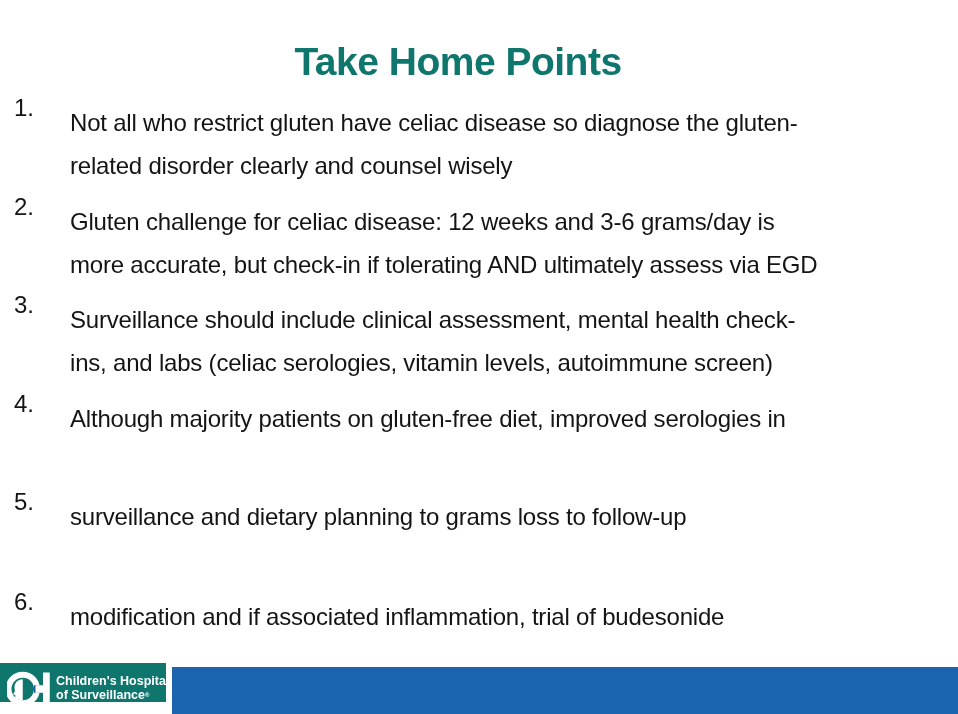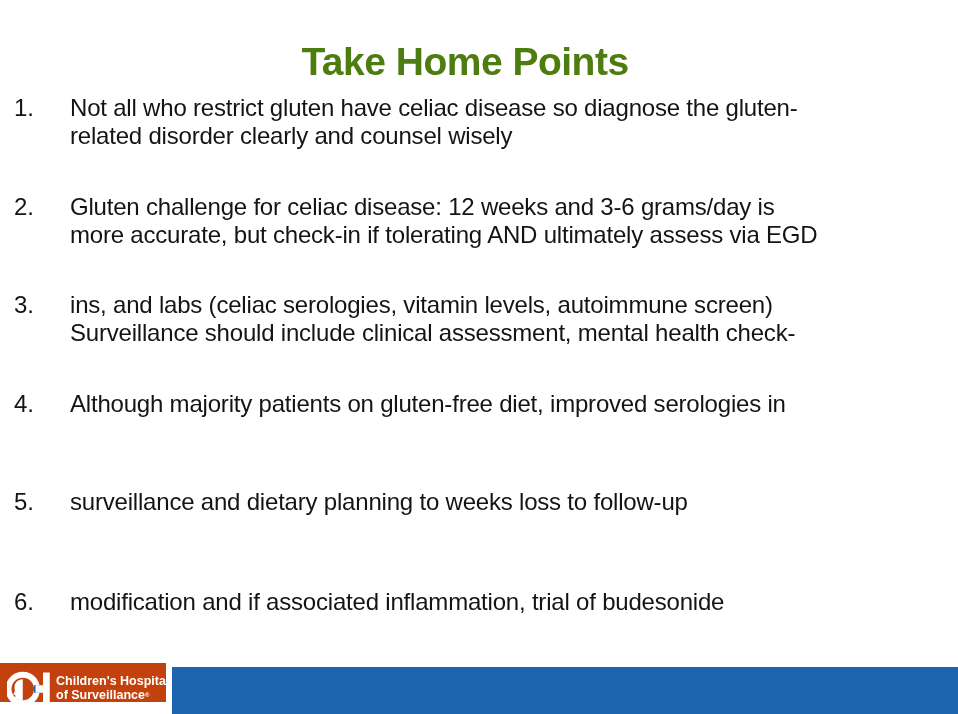--- a/index.html
+++ b/index.html
@@ -16,23 +16,22 @@
     overflow: hidden;
   }
   .slide-title {
     position: absolute;
     top: 14px;
     left: 0;
     width: 916px;
     text-align: center;
     font-size: 39px;
     font-weight: 700;
-    color: #4d7c0f;
+    color: #0f766e;
     letter-spacing: -0.5px;
-    padding-left: 7px;
   }
   .points {
     position: absolute;
     top: 0;
     left: 14px;
     right: 20px;
   }
   .point {
     position: absolute;
     display: flex;
@@ -47,37 +46,38 @@
   .point:nth-child(4) { top: 390px; }
   .point:nth-child(5) { top: 488px; }
   .point:nth-child(6) { top: 588px; }
   .point-number {
     width: 56px;
     flex-shrink: 0;
   }
   .point-lines span {
     display: block;
     white-space: nowrap;
+    margin-top: 15px;
   }
   
   .footer-bar {
     position: absolute;
     left: 172px;
     right: 0;
     top: 667px;
     bottom: 0;
     background: #1D64AE;
   }
   .footer-logo-box {
     position: absolute;
     left: 0;
     top: 663px;
     width: 166px;
     bottom: 12px;
-    background: #c2410c;
+    background: #0f766e;
   }
   .logo-mark {
     position: absolute;
     left: 7px;
     top: 7px;
   }
   .logo-text {
     position: absolute;
     left: 56px;
     top: 11px;
@@ -113,36 +113,36 @@
       <div class="point-number">2.</div>
       <div class="point-lines">
         <span>Gluten challenge for celiac disease: 12 weeks and 3-6 grams/day is</span>
         <span>more accurate, but check-in if tolerating AND ultimately assess via EGD</span>
       </div>
     </div>
 
     <div class="point">
       <div class="point-number">3.</div>
       <div class="point-lines">
+        <span>Surveillance should include clinical assessment, mental health check-</span>
         <span>ins, and labs (celiac serologies, vitamin levels, autoimmune screen)</span>
-        <span>Surveillance should include clinical assessment, mental health check-</span>
       </div>
     </div>
 
     <div class="point">
       <div class="point-number">4.</div>
       <div class="point-lines">
         <span>Although majority patients on gluten-free diet, improved serologies in</span>
       </div>
     </div>
 
     <div class="point">
       <div class="point-number">5.</div>
       <div class="point-lines">
-        <span>surveillance and dietary planning to weeks loss to follow-up</span>
+        <span>surveillance and dietary planning to grams loss to follow-up</span>
       </div>
     </div>
 
     <div class="point">
       <div class="point-number">6.</div>
       <div class="point-lines">
         <span>modification and if associated inflammation, trial of budesonide</span>
       </div>
     </div>
 

